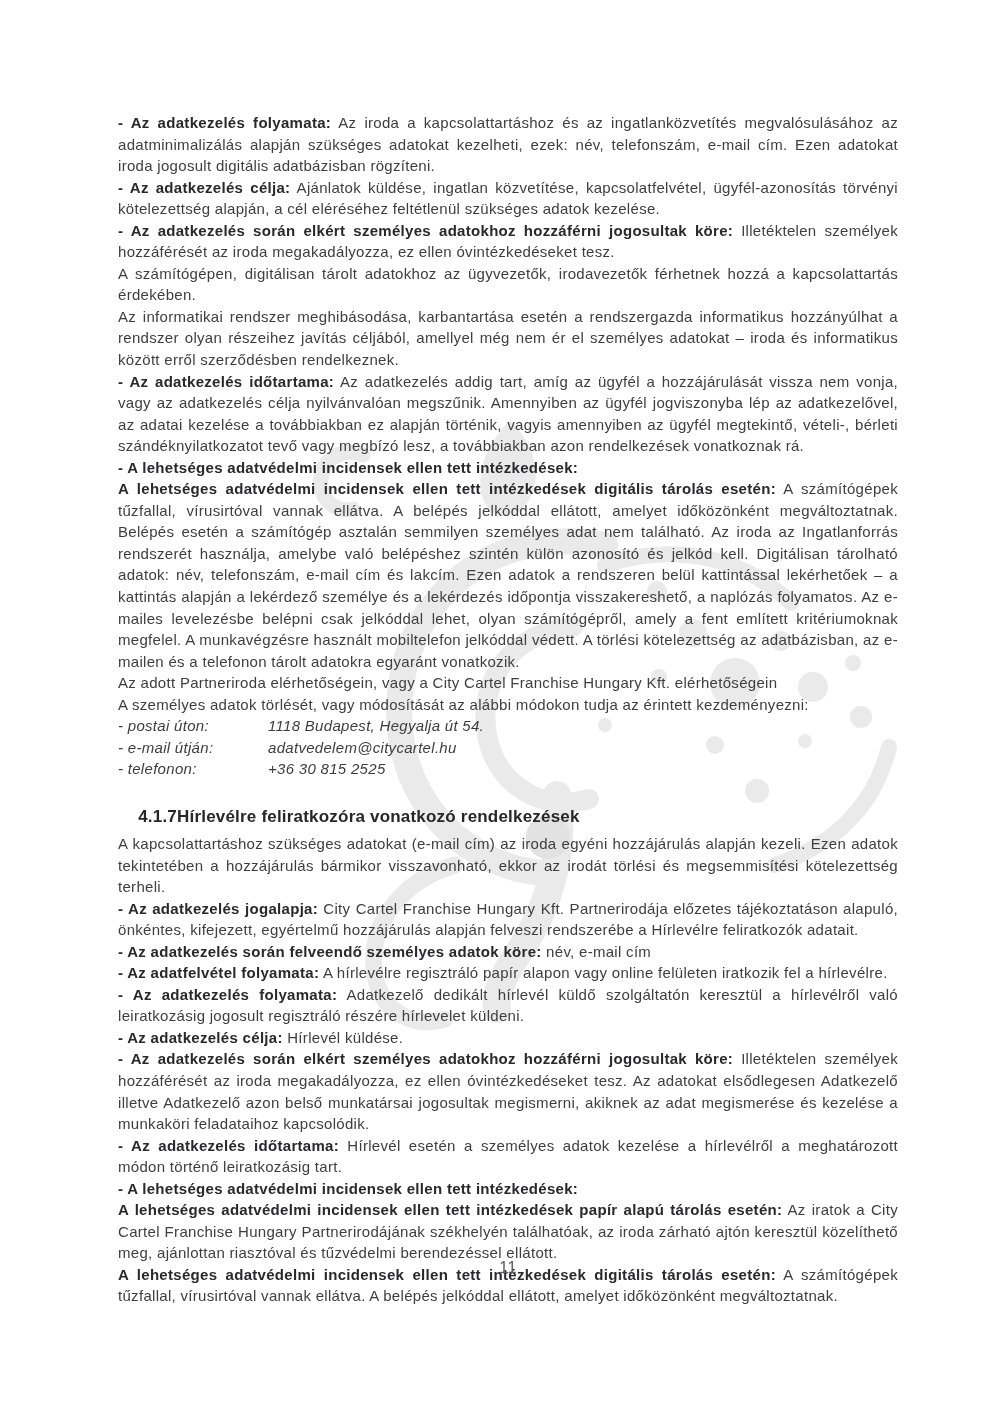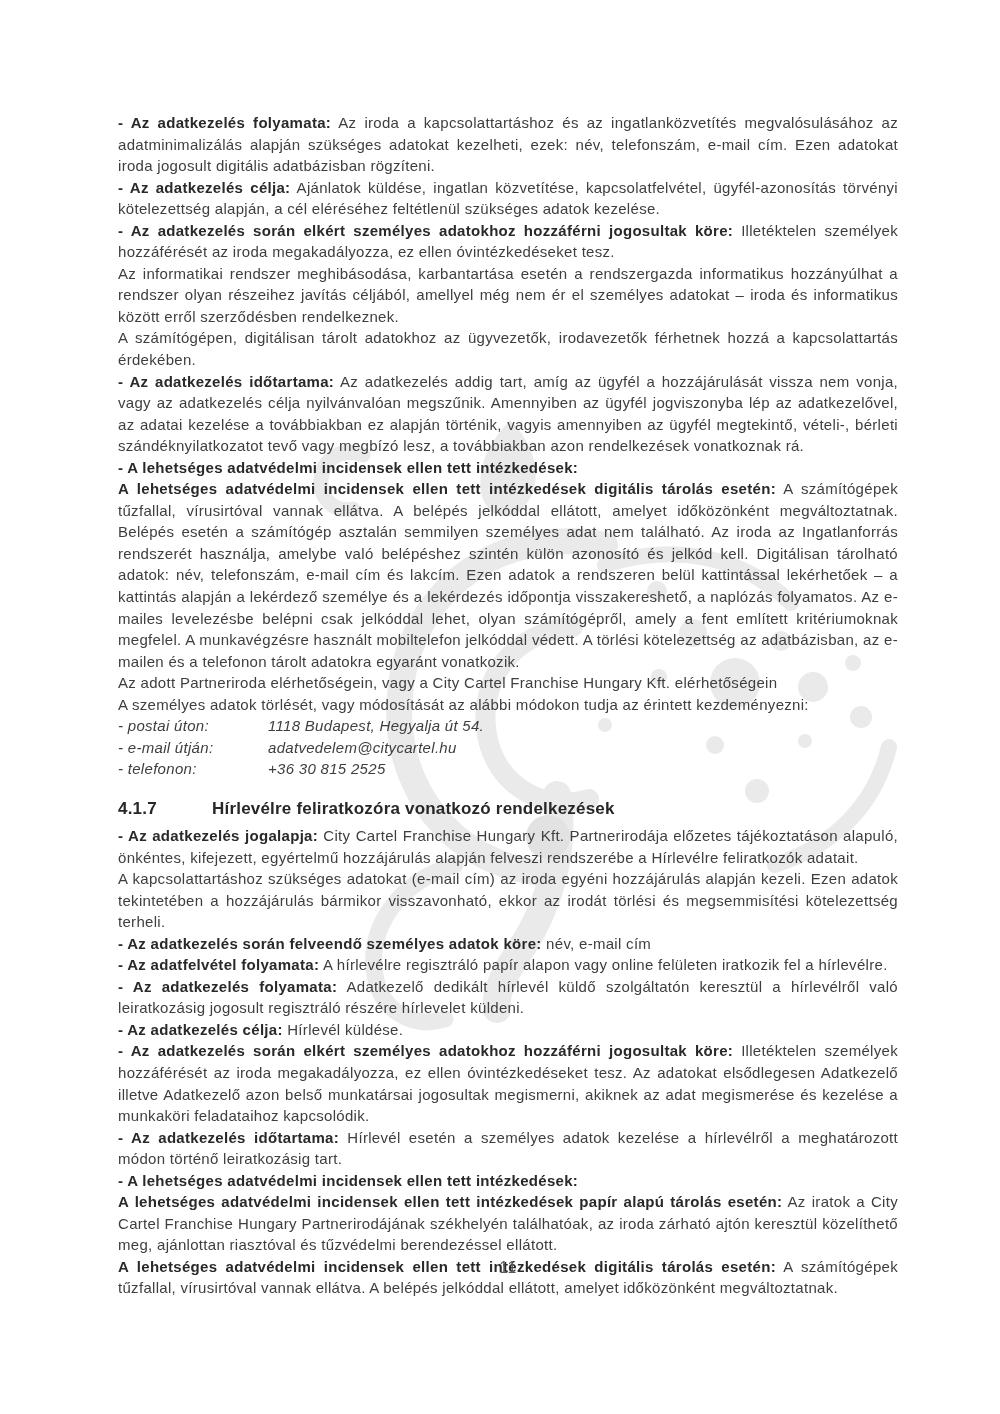--- a/index.html
+++ b/index.html
@@ -49,28 +49,27 @@
   }
   .contact-label {
     flex: 0 0 150px;
     width: 150px;
   }
   .contact-value {
     flex: 1;
   }
   .section-heading {
     display: flex;
-    margin: 18px 0 5px 0;
+    margin: 26px 0 5px 0;
     font-size: 17px;
     line-height: 22px;
     color: #272729;
     font-weight: bold;
-    text-align: left;
+    text-align: right;
     letter-spacing: 0.2px;
-    gap: 35px;
   }
   .heading-number {
     flex: 0 0 59px;
     width: 59px;
   }
   .page-footer {
     position: absolute;
     left: 118px;
     top: 1259px;
     width: 780px;
@@ -117,22 +116,22 @@
     <circle cx="300" cy="330" r="7"></circle>
     <circle cx="452" cy="396" r="12"></circle>
   </g>
   <circle cx="243" cy="442" r="22" fill="#e2e2e2" stroke="none"></circle>
 </svg>
 
 <main class="doc-body">
     <p class="para"><strong>- Az adatkezelés folyamata:</strong> <span>Az iroda a kapcsolattartáshoz és az ingatlanközvetítés megvalósulásához az adatminimalizálás alapján szükséges adatokat kezelheti, ezek: név, telefonszám, e-mail cím. Ezen adatokat iroda jogosult digitális adatbázisban rögzíteni.</span></p>
     <p class="para"><strong>- Az adatkezelés célja:</strong> <span>Ajánlatok küldése, ingatlan közvetítése, kapcsolatfelvétel, ügyfél-azonosítás törvényi kötelezettség alapján, a cél eléréséhez feltétlenül szükséges adatok kezelése.</span></p>
     <p class="para"><strong>- Az adatkezelés során elkért személyes adatokhoz hozzáférni jogosultak köre:</strong> <span>Illetéktelen személyek hozzáférését az iroda megakadályozza, ez ellen óvintézkedéseket tesz.</span></p>
+    <p class="para"><span>A számítógépen, digitálisan tárolt adatokhoz az ügyvezetők, irodavezetők férhetnek hozzá a kapcsolattartás érdekében.</span></p>
     <p class="para"><span>Az informatikai rendszer meghibásodása, karbantartása esetén a rendszergazda informatikus hozzányúlhat a rendszer olyan részeihez javítás céljából, amellyel még nem ér el személyes adatokat – iroda és informatikus között erről szerződésben rendelkeznek.</span></p>
-    <p class="para"><span>A számítógépen, digitálisan tárolt adatokhoz az ügyvezetők, irodavezetők férhetnek hozzá a kapcsolattartás érdekében.</span></p>
     <p class="para"><strong>- Az adatkezelés időtartama:</strong> <span>Az adatkezelés addig tart, amíg az ügyfél a hozzájárulását vissza nem vonja, vagy az adatkezelés célja nyilvánvalóan megszűnik. Amennyiben az ügyfél jogviszonyba lép az adatkezelővel, az adatai kezelése a továbbiakban ez alapján történik, vagyis amennyiben az ügyfél megtekintő, vételi-, bérleti szándéknyilatkozatot tevő vagy megbízó lesz, a továbbiakban azon rendelkezések vonatkoznak rá.</span></p>
     <p class="para"><strong>- A lehetséges adatvédelmi incidensek ellen tett intézkedések:</strong></p>
     <p class="para"><strong>A lehetséges adatvédelmi incidensek ellen tett intézkedések digitális tárolás esetén:</strong> <span>A számítógépek tűzfallal, vírusirtóval vannak ellátva. A belépés jelkóddal ellátott, amelyet időközönként megváltoztatnak. Belépés esetén a számítógép asztalán semmilyen személyes adat nem található. Az iroda az Ingatlanforrás rendszerét használja, amelybe való belépéshez szintén külön azonosító és jelkód kell. Digitálisan tárolható adatok: név, telefonszám, e-mail cím és lakcím. Ezen adatok a rendszeren belül kattintással lekérhetőek – a kattintás alapján a lekérdező személye és a lekérdezés időpontja visszakereshető, a naplózás folyamatos. Az e-mailes levelezésbe belépni csak jelkóddal lehet, olyan számítógépről, amely a fent említett kritériumoknak megfelel. A munkavégzésre használt mobiltelefon jelkóddal védett. A törlési kötelezettség az adatbázisban, az e-mailen és a telefonon tárolt adatokra egyaránt vonatkozik.</span></p>
     <p class="para"><span>Az adott Partneriroda elérhetőségein, vagy a City Cartel Franchise Hungary Kft. elérhetőségein</span></p>
     <p class="para"><span>A személyes adatok törlését, vagy módosítását az alábbi módokon tudja az érintett kezdeményezni:</span></p>
     <div class="contact-row">
       <span class="contact-label">- postai úton:</span>
       <span class="contact-value">1118 Budapest, Hegyalja út 54.</span>
     </div>
     <div class="contact-row">
@@ -140,22 +139,22 @@
       <span class="contact-value">adatvedelem@citycartel.hu</span>
     </div>
     <div class="contact-row">
       <span class="contact-label">- telefonon:</span>
       <span class="contact-value">+36 30 815 2525</span>
     </div>
     <h3 class="section-heading">
       <span class="heading-number">4.1.7</span>
       <span class="heading-title">Hírlevélre feliratkozóra vonatkozó rendelkezések</span>
     </h3>
+    <p class="para"><span>A kapcsolattartáshoz szükséges adatokat (e-mail cím) az iroda egyéni hozzájárulás alapján kezeli. Ezen adatok tekintetében a hozzájárulás bármikor visszavonható, ekkor az irodát törlési és megsemmisítési kötelezettség terheli.</span></p>
     <p class="para"><strong>- Az adatkezelés jogalapja:</strong> <span>City Cartel Franchise Hungary Kft. Partnerirodája előzetes tájékoztatáson alapuló, önkéntes, kifejezett, egyértelmű hozzájárulás alapján felveszi rendszerébe a Hírlevélre feliratkozók adatait.</span></p>
-    <p class="para"><span>A kapcsolattartáshoz szükséges adatokat (e-mail cím) az iroda egyéni hozzájárulás alapján kezeli. Ezen adatok tekintetében a hozzájárulás bármikor visszavonható, ekkor az irodát törlési és megsemmisítési kötelezettség terheli.</span></p>
     <p class="para"><strong>- Az adatkezelés során felveendő személyes adatok köre:</strong> <span>név, e-mail cím</span></p>
     <p class="para"><strong>- Az adatfelvétel folyamata:</strong> <span>A hírlevélre regisztráló papír alapon vagy online felületen iratkozik fel a hírlevélre.</span></p>
     <p class="para"><strong>- Az adatkezelés folyamata:</strong> <span>Adatkezelő dedikált hírlevél küldő szolgáltatón keresztül a hírlevélről való leiratkozásig jogosult regisztráló részére hírlevelet küldeni.</span></p>
     <p class="para"><strong>- Az adatkezelés célja:</strong> <span>Hírlevél küldése.</span></p>
     <p class="para"><strong>- Az adatkezelés során elkért személyes adatokhoz hozzáférni jogosultak köre:</strong> <span>Illetéktelen személyek hozzáférését az iroda megakadályozza, ez ellen óvintézkedéseket tesz. Az adatokat elsődlegesen Adatkezelő illetve Adatkezelő azon belső munkatársai jogosultak megismerni, akiknek az adat megismerése és kezelése a munkaköri feladataihoz kapcsolódik.</span></p>
     <p class="para"><strong>- Az adatkezelés időtartama:</strong> <span>Hírlevél esetén a személyes adatok kezelése a hírlevélről a meghatározott módon történő leiratkozásig tart.</span></p>
     <p class="para"><strong>- A lehetséges adatvédelmi incidensek ellen tett intézkedések:</strong></p>
     <p class="para"><strong>A lehetséges adatvédelmi incidensek ellen tett intézkedések papír alapú tárolás esetén:</strong> <span>Az iratok a City Cartel Franchise Hungary Partnerirodájának székhelyén találhatóak, az iroda zárható ajtón keresztül közelíthető meg, ajánlottan riasztóval és tűzvédelmi berendezéssel ellátott.</span></p>
     <p class="para"><strong>A lehetséges adatvédelmi incidensek ellen tett intézkedések digitális tárolás esetén:</strong> <span>A számítógépek tűzfallal, vírusirtóval vannak ellátva. A belépés jelkóddal ellátott, amelyet időközönként megváltoztatnak.</span></p>
   </main>

